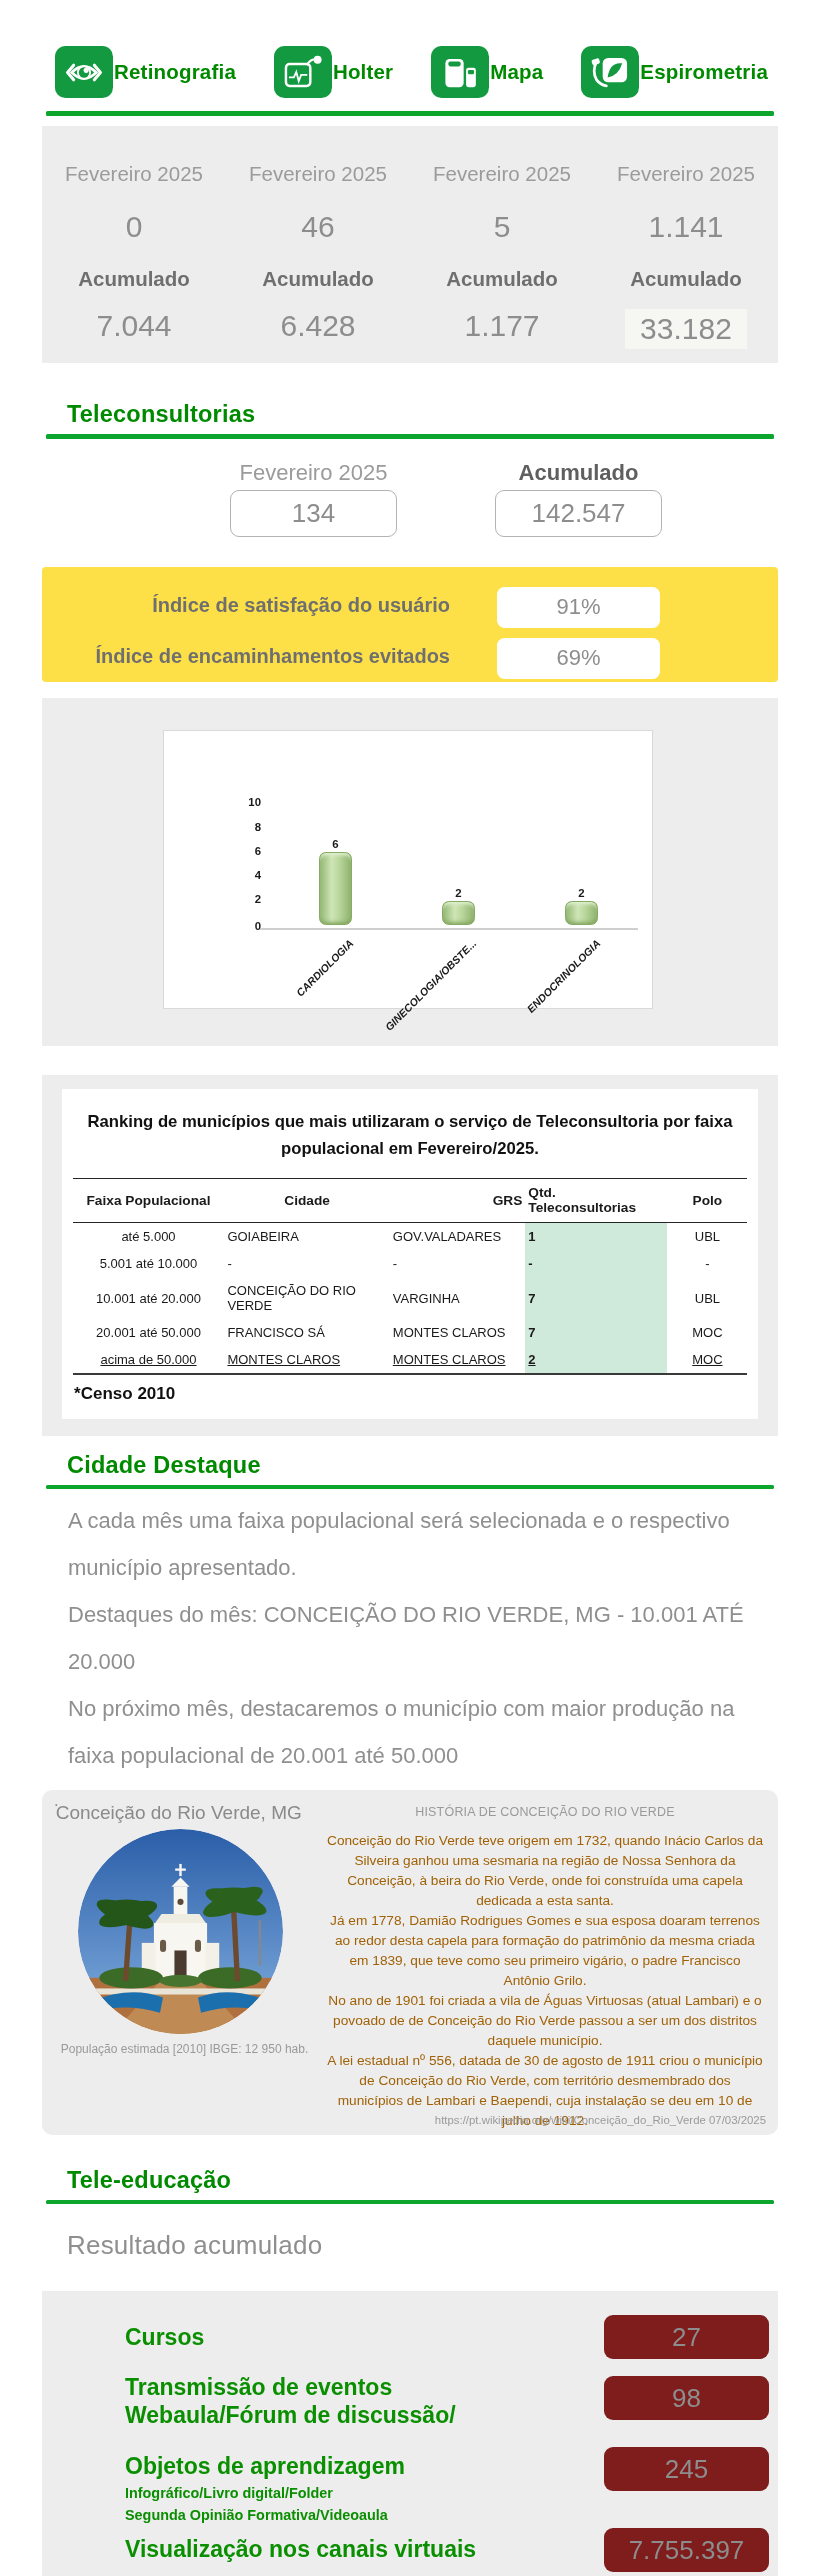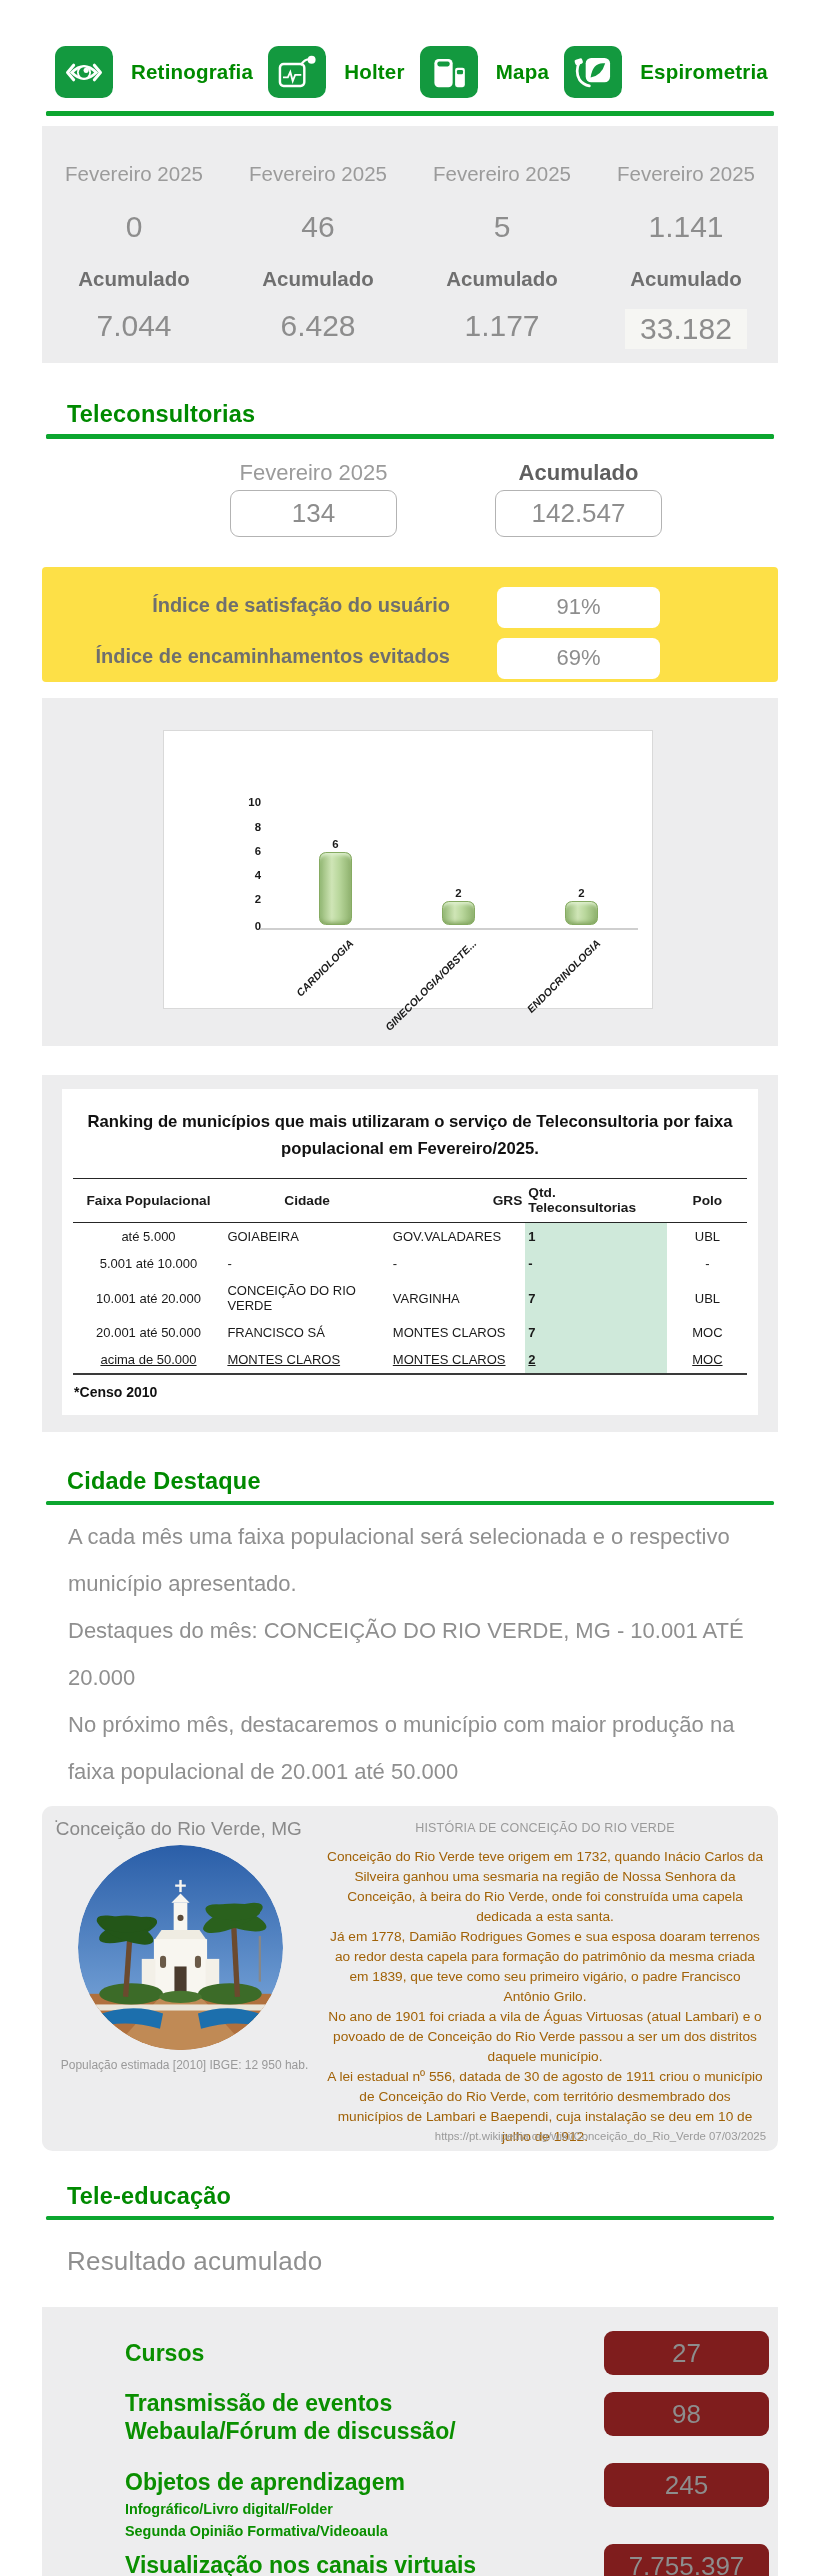--- a/index.html
+++ b/index.html
@@ -1,21 +1,21 @@
 <!DOCTYPE html>
 <html lang="pt" style="font-size:12px"><head>
 <meta charset="utf-8">
 <style>
   * { margin:0; padding:0; box-sizing:border-box; }
   body { background:#fff; font-family:"Liberation Sans", sans-serif; }
   .page { position:relative; width:820px; min-height:2576px; margin:0 auto; background:#fff; overflow:hidden; }
 
   
   .top-icons { display:flex; justify-content:space-between; align-items:center; padding:42px 52px 0 55px; height:102px; }
-  .icon-group { display:flex; align-items:center; gap:18px;justify-content:space-between; }
+  .icon-group { display:flex; align-items:center; gap:1px;justify-content:space-between; }
   .icon-tile { width:58px; height:52px; background:#13993f; border-radius:10.6px; display:flex; align-items:center; justify-content:center; flex:none; }
   .icon-label { color:#008a00; font-weight:bold; font-size:20.5px; letter-spacing:0.2px; }
 
   .divider { height:4.6px; background:#0ca62f; margin:9px 46px 0 46px; border-radius:1.5px; }
 
   
   .stats-panel { width:736px; height:237px; margin:10.6px auto 0; background:#ededee; display:flex; }
   .stat-col { flex:1; display:flex; flex-direction:column; align-items:center; padding-top:36px; }
   .stat-month-label { font-size:20.5px; color:#9b9b9b; }
   .stat-month-value { font-size:30px; color:#8d8d8d; margin-top:24px; }
@@ -65,21 +65,21 @@
   table.rank th { font-size:13.7px; font-weight:bold; border-top:1.5px solid #262626; border-bottom:1.5px solid #262626; padding:6.8px 3px; }
   table.rank td { padding:6px 3px; }
   table.rank tr:last-child td { border-bottom:2.3px solid #3a3a3a;text-decoration:underline; }
   .col-faixa { width:156px; text-align:center; }
   .col-cidade { width:171px; text-align:left; }
   .col-grs { width:137px; text-align:left; }
   th.col-cidade { text-align:center; } th.col-grs { text-align:right; padding-right:18px; }
   .col-qtd { width:144px; text-align:left; }
   td.col-qtd { background:#cfe9da; font-weight:bold; }
   .col-polo { width:83px; text-align:center; }
-  .table-footnote { font-size:14px; font-weight:bold; color:#111; padding:9px 1.5px 6px; }
+  .table-footnote { font-size:17px; font-weight:bold; color:#111; padding:9px 1.5px 6px; }
 
   
   .paragraphs { margin:7.6px 68px 0; font-size:22px; color:#8f8f8f; line-height:47px; }
   .paragraphs p { margin:0; }
 
   .city-card { position:relative; width:736px; height:345px; margin:10.6px auto 0; background:#ededee; border-radius:10.6px; }
   .card-dot { position:absolute; left:12px; top:1.5px; font-size:16.7px; color:#8a8a8a; }
   .card-city-title { position:absolute; left:13.7px; top:12px; font-size:19px; color:#8a8a8a; }
   .card-photo { position:absolute; left:36px; top:39px; width:205px; height:205px; border-radius:50%; overflow:hidden; }
   .card-caption { position:absolute; left:6px; top:252px; width:273px; text-align:center; font-size:12px; color:#9a9a9a; }
@@ -283,21 +283,21 @@
             <td class="col-grs">MONTES CLAROS</td>
             <td class="col-qtd">2</td>
             <td class="col-polo">MOC</td>
           </tr>
         </tbody>
       </table>
       <div class="table-footnote">*Censo 2010</div>
     </div>
   </div>
 
-  <h2 class="section-heading" style="margin-top:36px">Cidade Destaque</h2>
+  <h2 class="section-heading" style="margin-top:16px">Cidade Destaque</h2>
   <div class="divider"></div>
 
   <div class="paragraphs">
     <p>A cada mês uma faixa populacional será selecionada e o respectivo município apresentado.</p>
     <p>Destaques do mês: CONCEIÇÃO DO RIO VERDE, MG - 10.001 ATÉ 20.000</p>
     <p>No próximo mês, destacaremos o município com maior produção na faixa populacional de 20.001 até 50.000</p>
   </div>
 
   <div class="city-card">
     <span class="card-dot">.</span>

